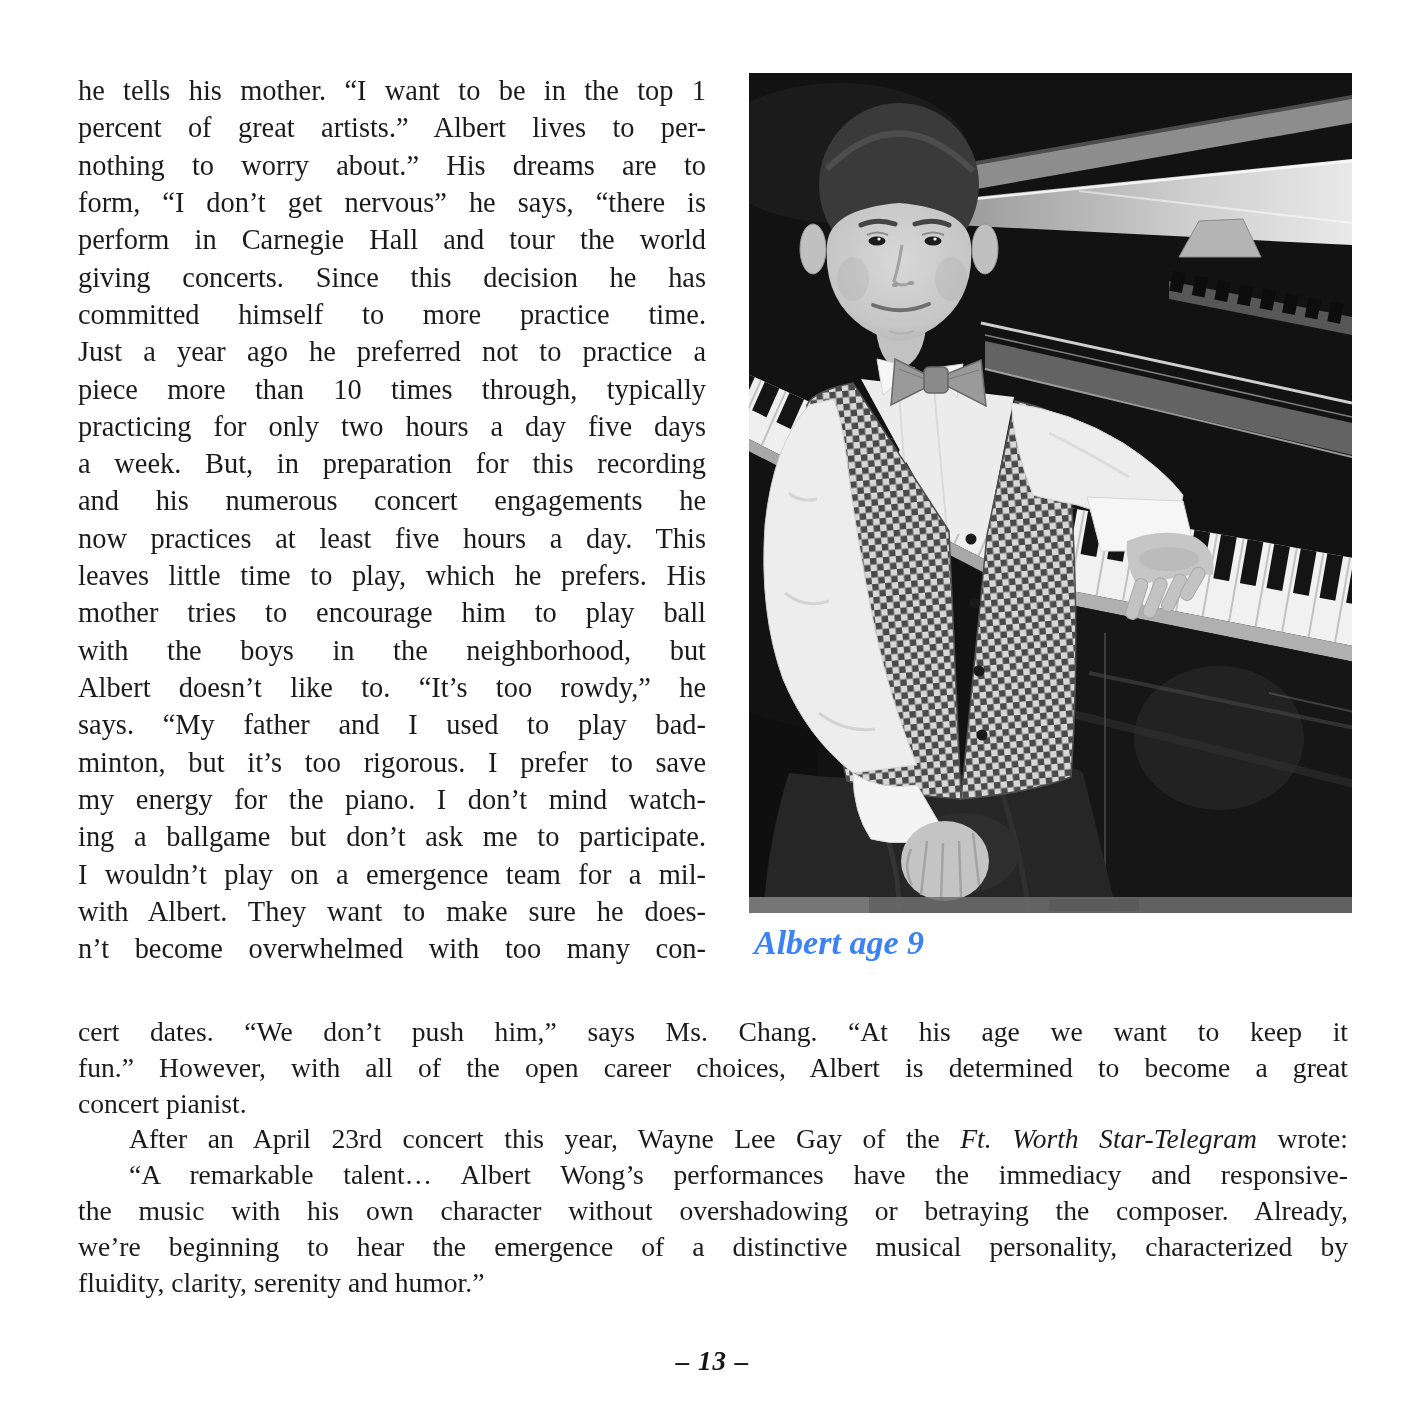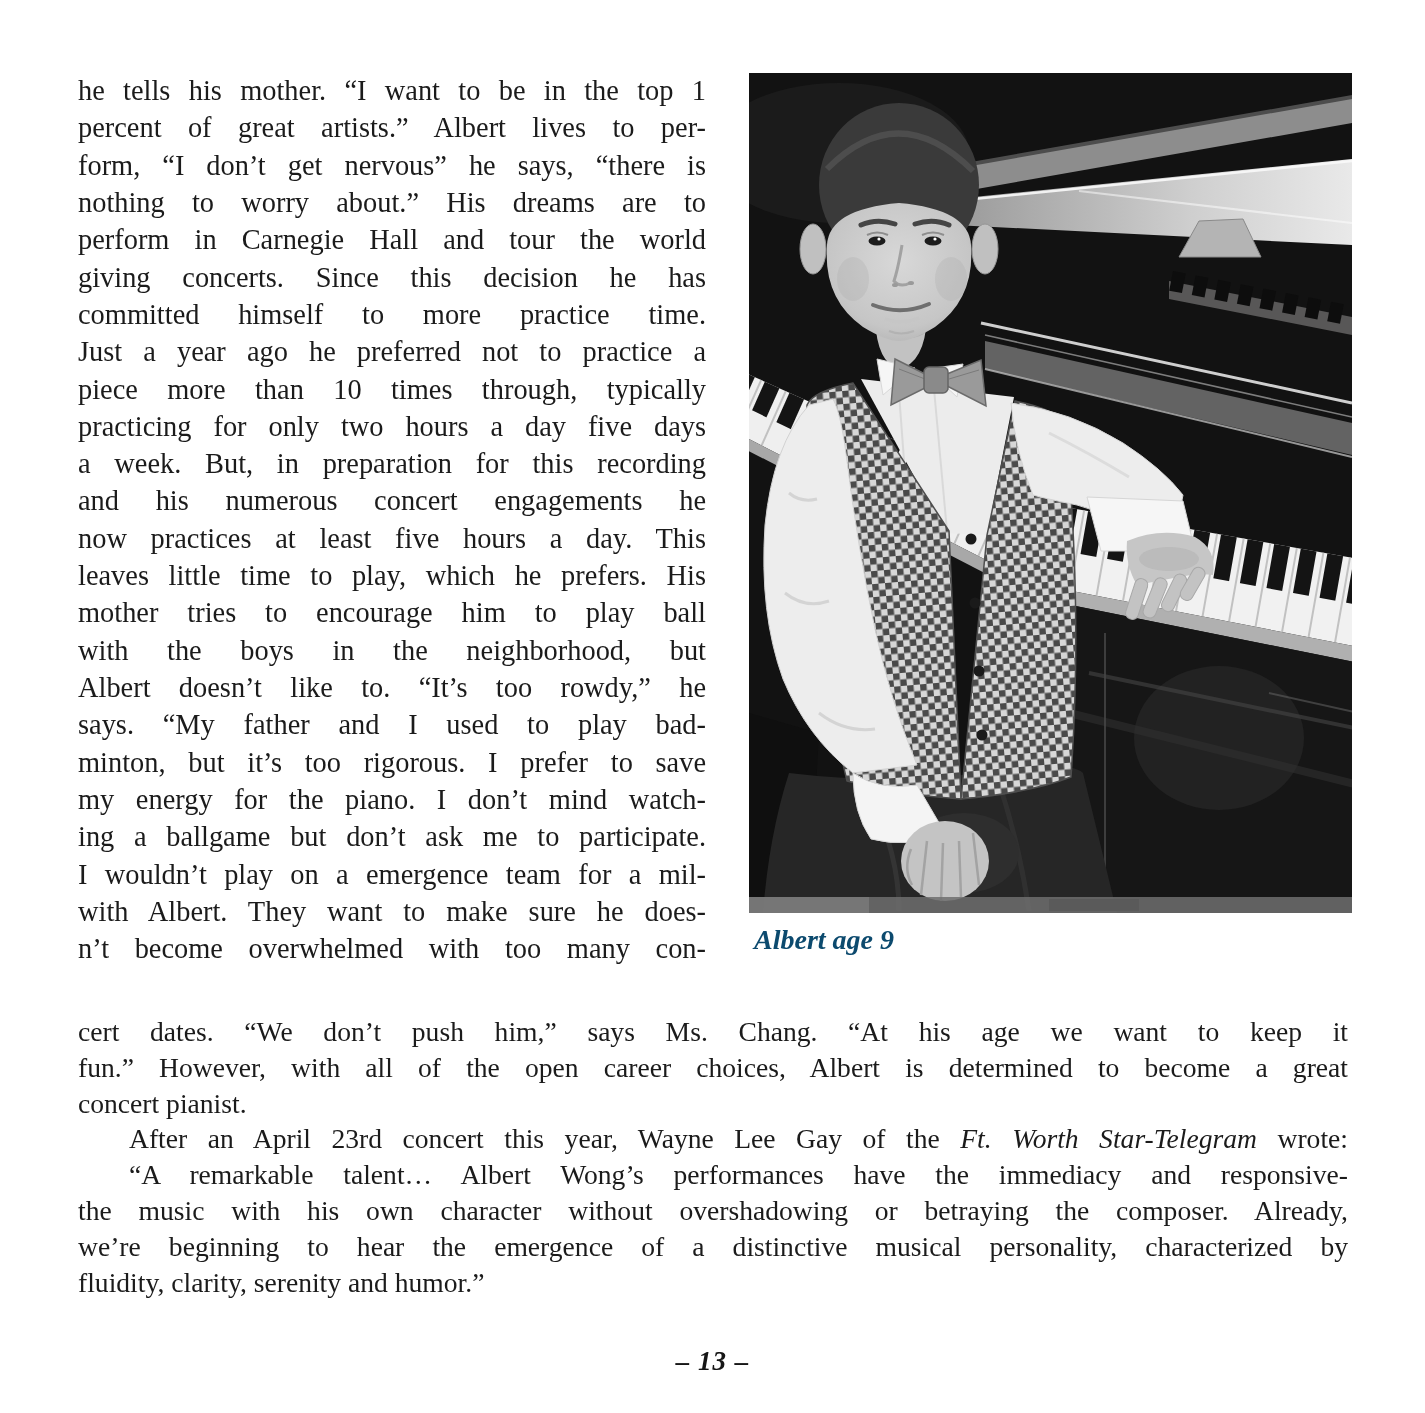--- a/index.html
+++ b/index.html
@@ -28,39 +28,39 @@
   .indent-first .tline:first-child { text-indent:51px; }
   .tline.indent-line { text-indent:51px; }
   .tline i { }
 
   .photo-figure {
     position:absolute; left:749px; top:73px; width:603px; margin:0;
   }
   .photo-frame { width:603px; height:840px; display:block; }
   .photo-caption {
     margin-top:11px; margin-left:5px;
-    font-weight:bold; font-style:italic; font-size:28px; color:#0c4a6e;
+    font-weight:bold; font-style:italic; font-size:34px; color:#3b82f6;
   }
   .page-number {
     position:absolute; left:0; top:1346px; width:1425px;
     text-align:center; font-size:27px; font-weight:bold; color:#161616;
     letter-spacing:1px;
     font-style:italic;
   }
 </style>
 </head>
 <body>
 
 <div class="page">
 
   <div class="col-text">
       <div class="tline">he tells his mother. “I want to be in the top 1</div>
       <div class="tline">percent of great artists.” Albert lives to per-</div>
+      <div class="tline">nothing to worry about.” His dreams are to</div>
       <div class="tline">form, “I don’t get nervous” he says, “there is</div>
-      <div class="tline">nothing to worry about.” His dreams are to</div>
       <div class="tline">perform in Carnegie Hall and tour the world</div>
       <div class="tline">giving concerts. Since this decision he has</div>
       <div class="tline">committed himself to more practice time.</div>
       <div class="tline">Just a year ago he preferred not to practice a</div>
       <div class="tline">piece more than 10 times through, typically</div>
       <div class="tline">practicing for only two hours a day five days</div>
       <div class="tline">a week. But, in preparation for this recording</div>
       <div class="tline">and his numerous concert engagements he</div>
       <div class="tline">now practices at least five hours a day. This</div>
       <div class="tline">leaves little time to play, which he prefers. His</div>

